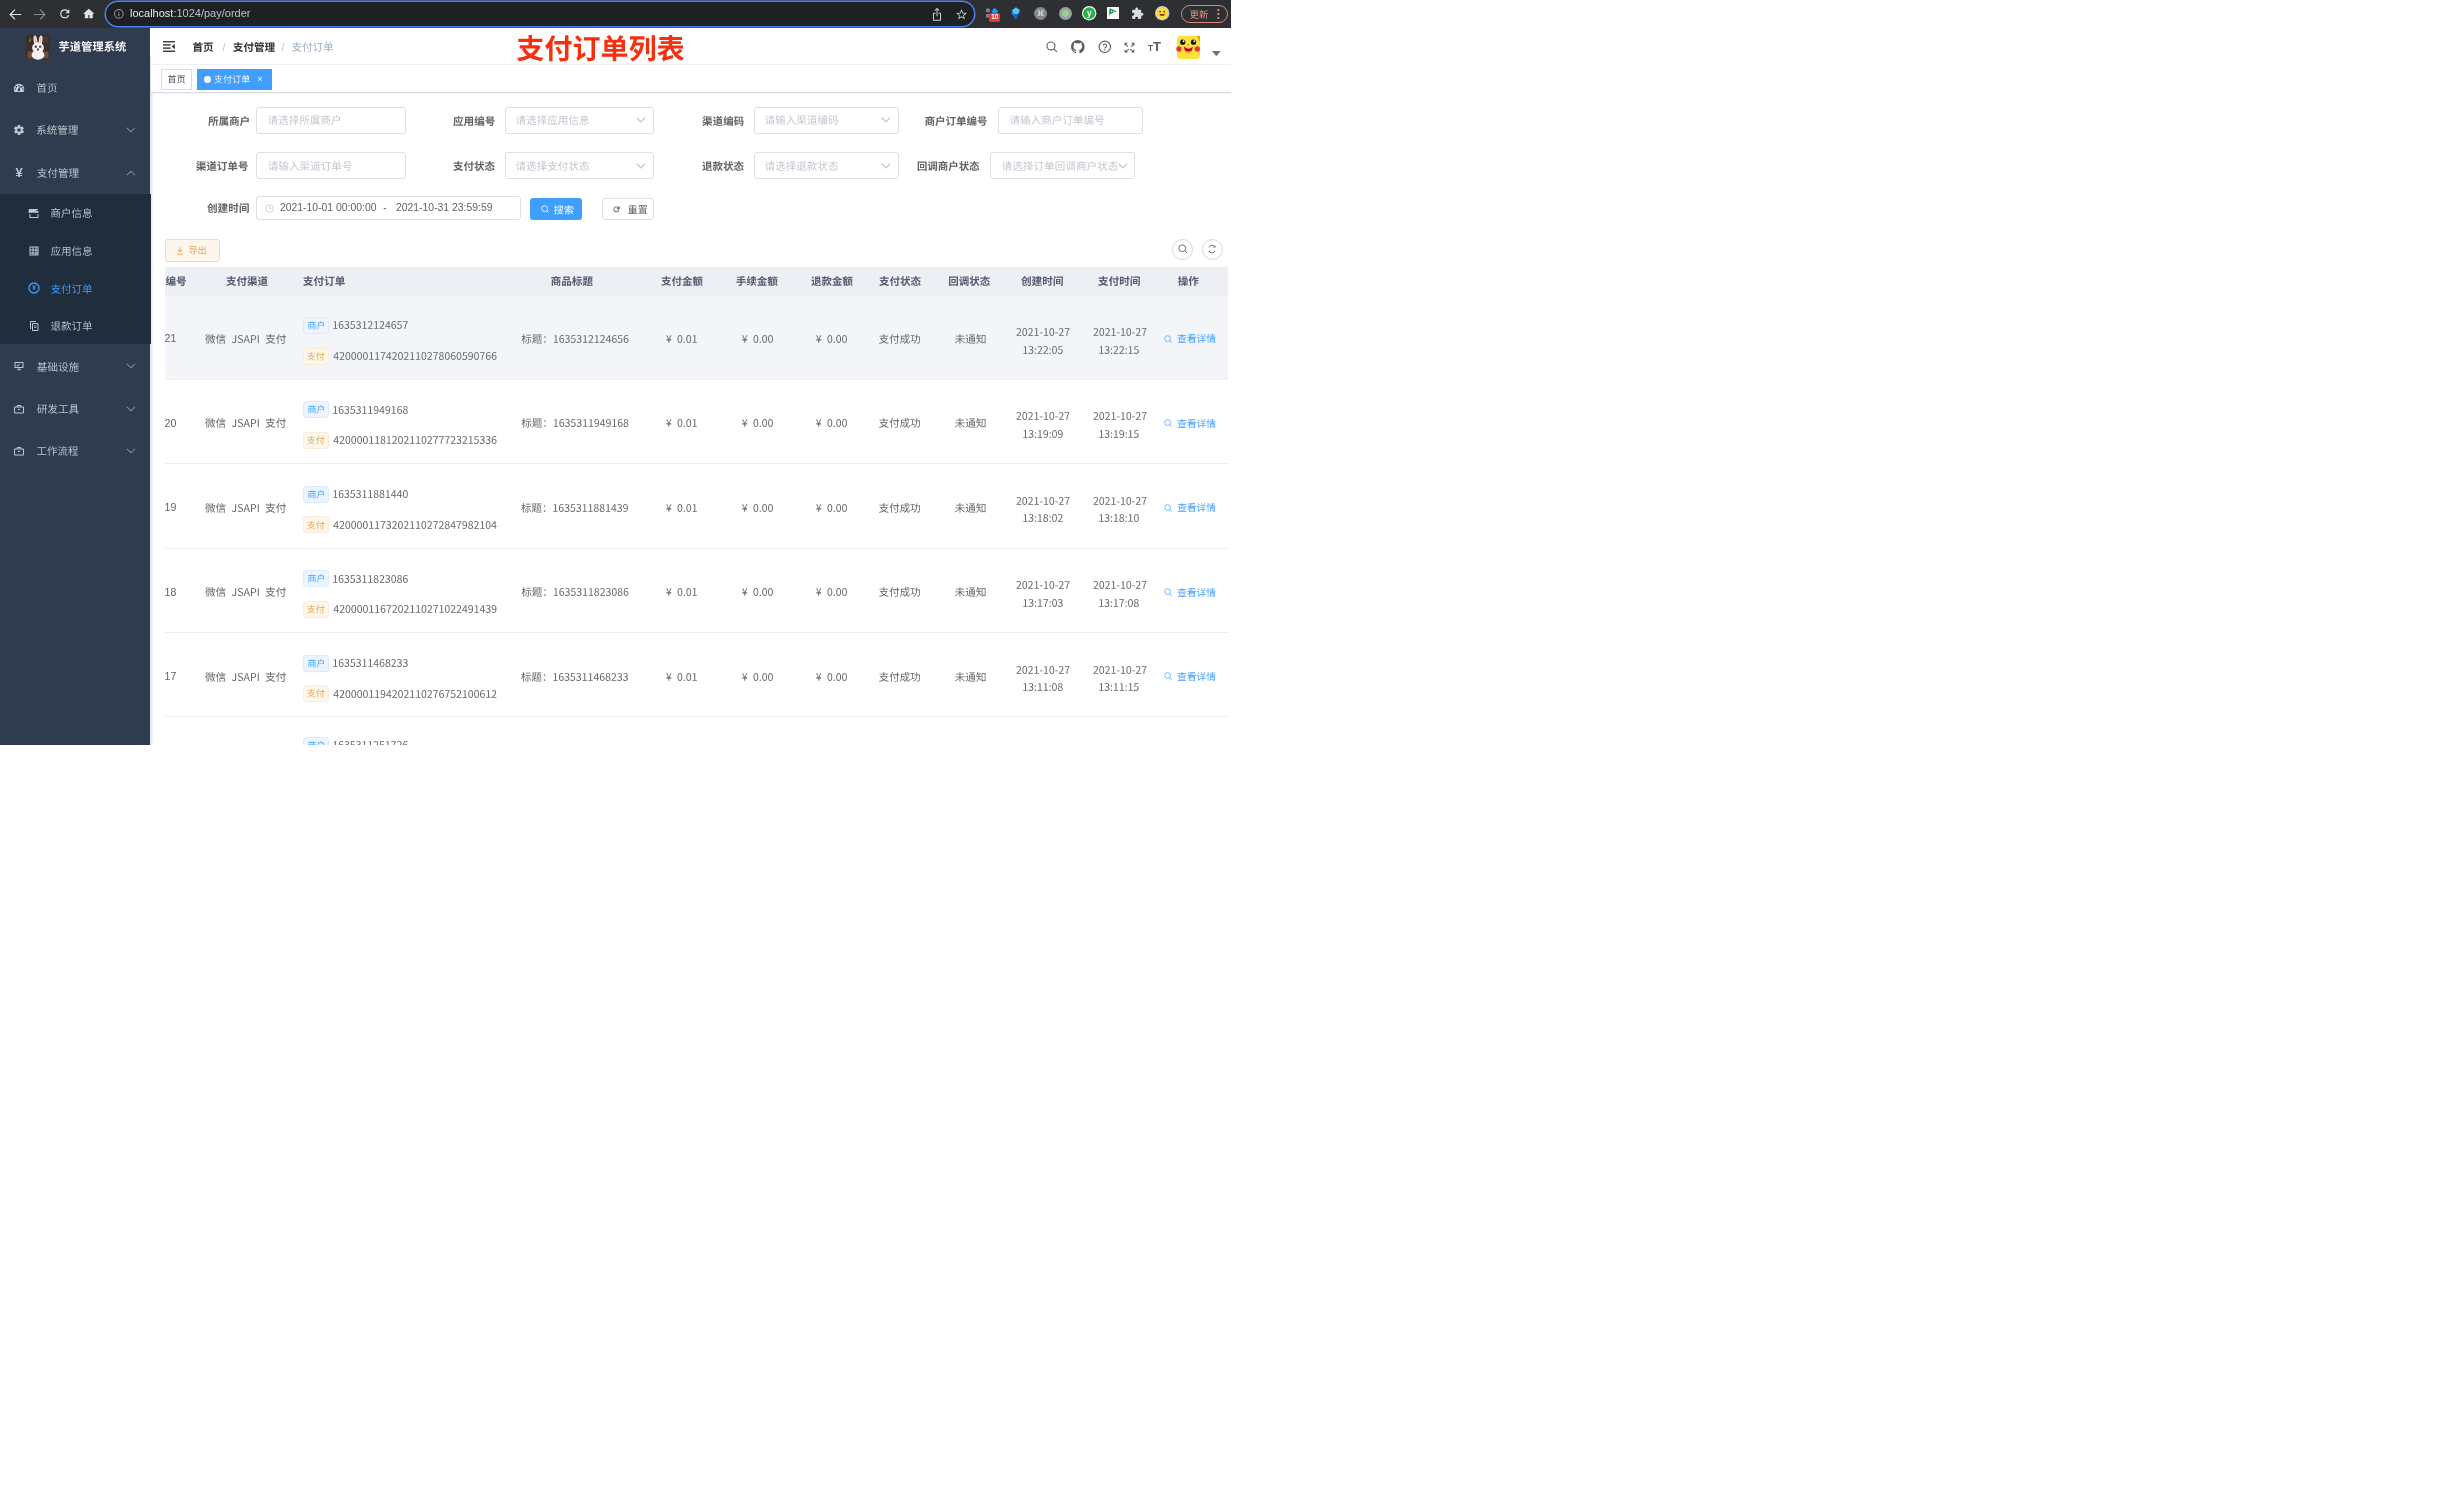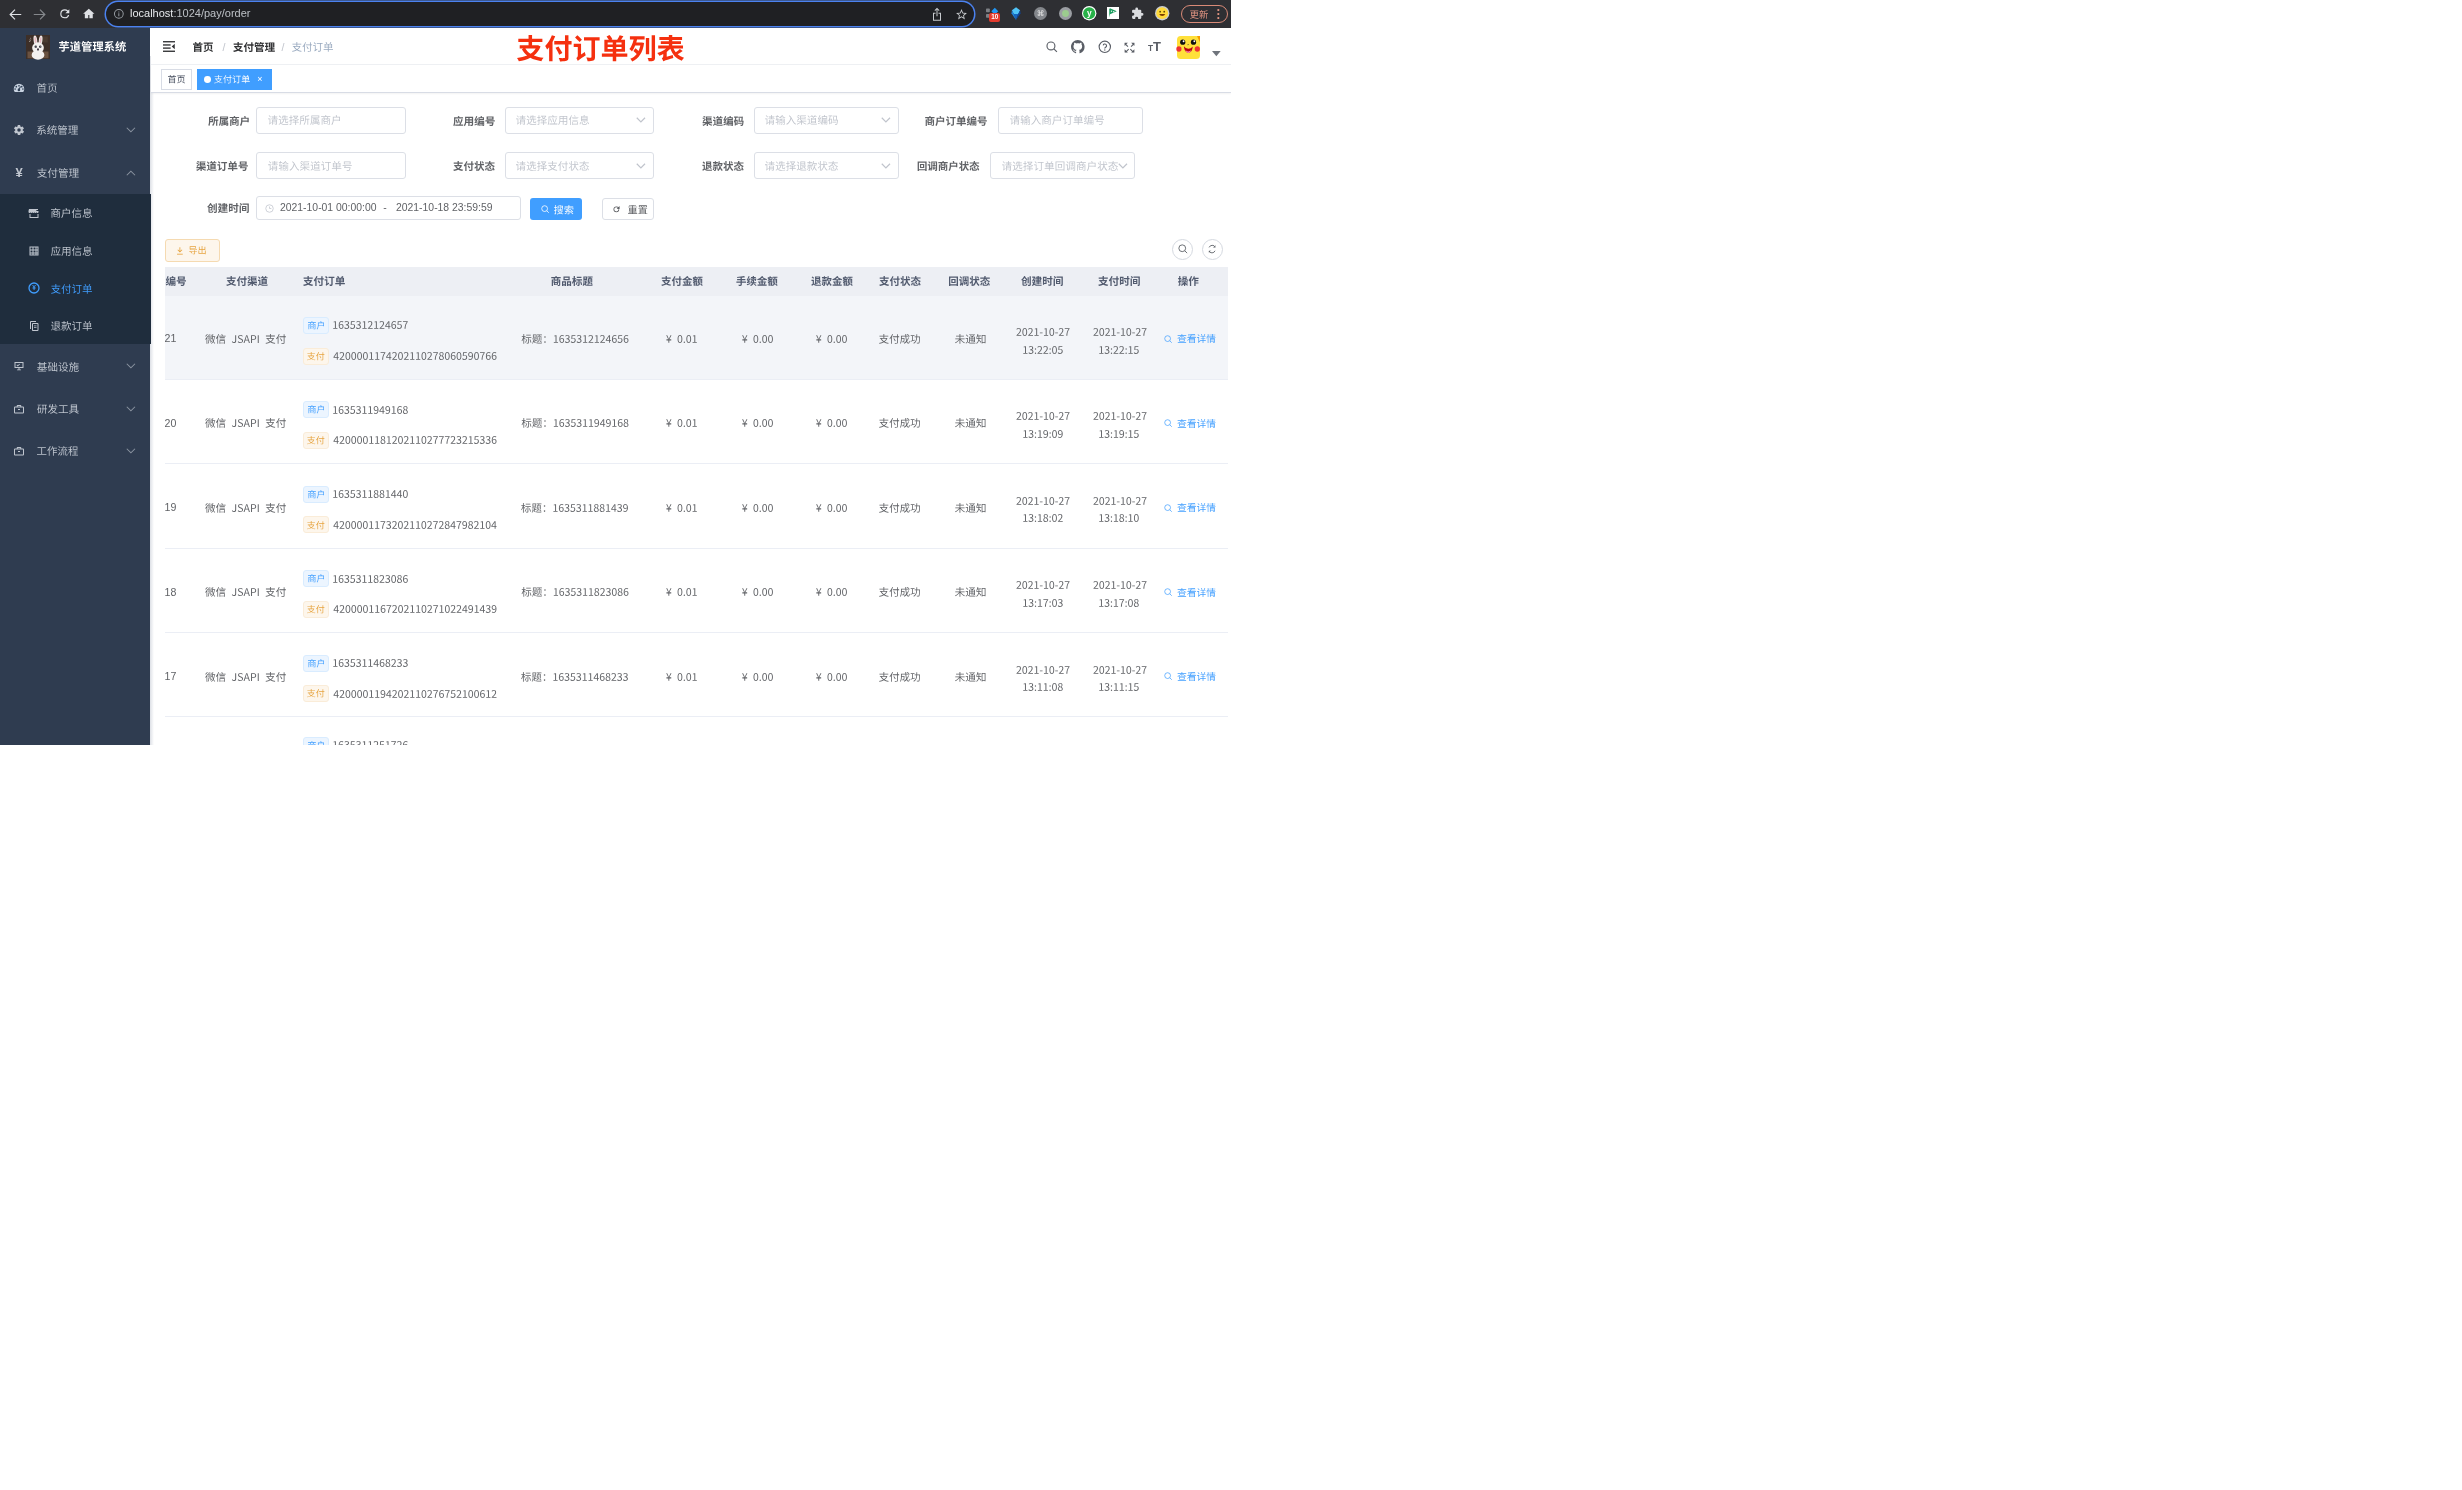--- a/index.html
+++ b/index.html
@@ -744,21 +744,21 @@
         </g>
       </svg>
     </div>
 <div style="position:absolute;left:256px;top:196px;width:265px;height:23.5px;border:0.8px solid #dcdfe6;border-radius:3px;box-sizing:border-box;background:#fff;"></div>
 <svg style="position:absolute;left:265px;top:204px" width="9" height="9" viewBox="0 0 24 24">
       <circle cx="12" cy="12" r="10" stroke="#c0c4cc" stroke-width="2" fill="none"></circle>
       <path d="M12 6.5V12h5" stroke="#c0c4cc" stroke-width="2" fill="none"></path>
     </svg>
 <div style="position:absolute;font-size:10.4px;line-height:12px;color:#606266;white-space:pre;left:280px;top:202px;">2021-10-01 00:00:00</div>
 <div style="position:absolute;font-size:10.4px;line-height:12px;color:#606266;white-space:pre;left:385px;top:202px;transform:translateX(-50%);">-</div>
-<div style="position:absolute;font-size:10.4px;line-height:12px;color:#606266;white-space:pre;left:396px;top:202px;">2021-10-18 23:59:59</div>
+<div style="position:absolute;font-size:10.4px;line-height:12px;color:#606266;white-space:pre;left:396px;top:202px;">2021-10-31 23:59:59</div>
 <div style="position:absolute;left:530px;top:198px;width:52px;height:22px;background:#409eff;border-radius:3px;"></div>
 <svg style="position:absolute;left:541px;top:205px" width="8.7" height="8.7" viewBox="0 0 24 24">
       <circle cx="10" cy="10" r="8" stroke="#fff" stroke-width="2.2" fill="none"></circle>
       <path d="M16 16 21.5 21.5" stroke="#fff" stroke-width="2.2"></path>
     </svg>
 <div style="position:absolute;left:554px;top:205px;">
       <svg class="" style="" width="19.4" height="9.4" viewBox="0.53 -11.35 25.64 12.46">
         <g fill="#ffffff" transform="scale(0.013500)">
           <use href="#gr641C" x="0"></use>
           <use href="#gr7D22" x="1000"></use>

